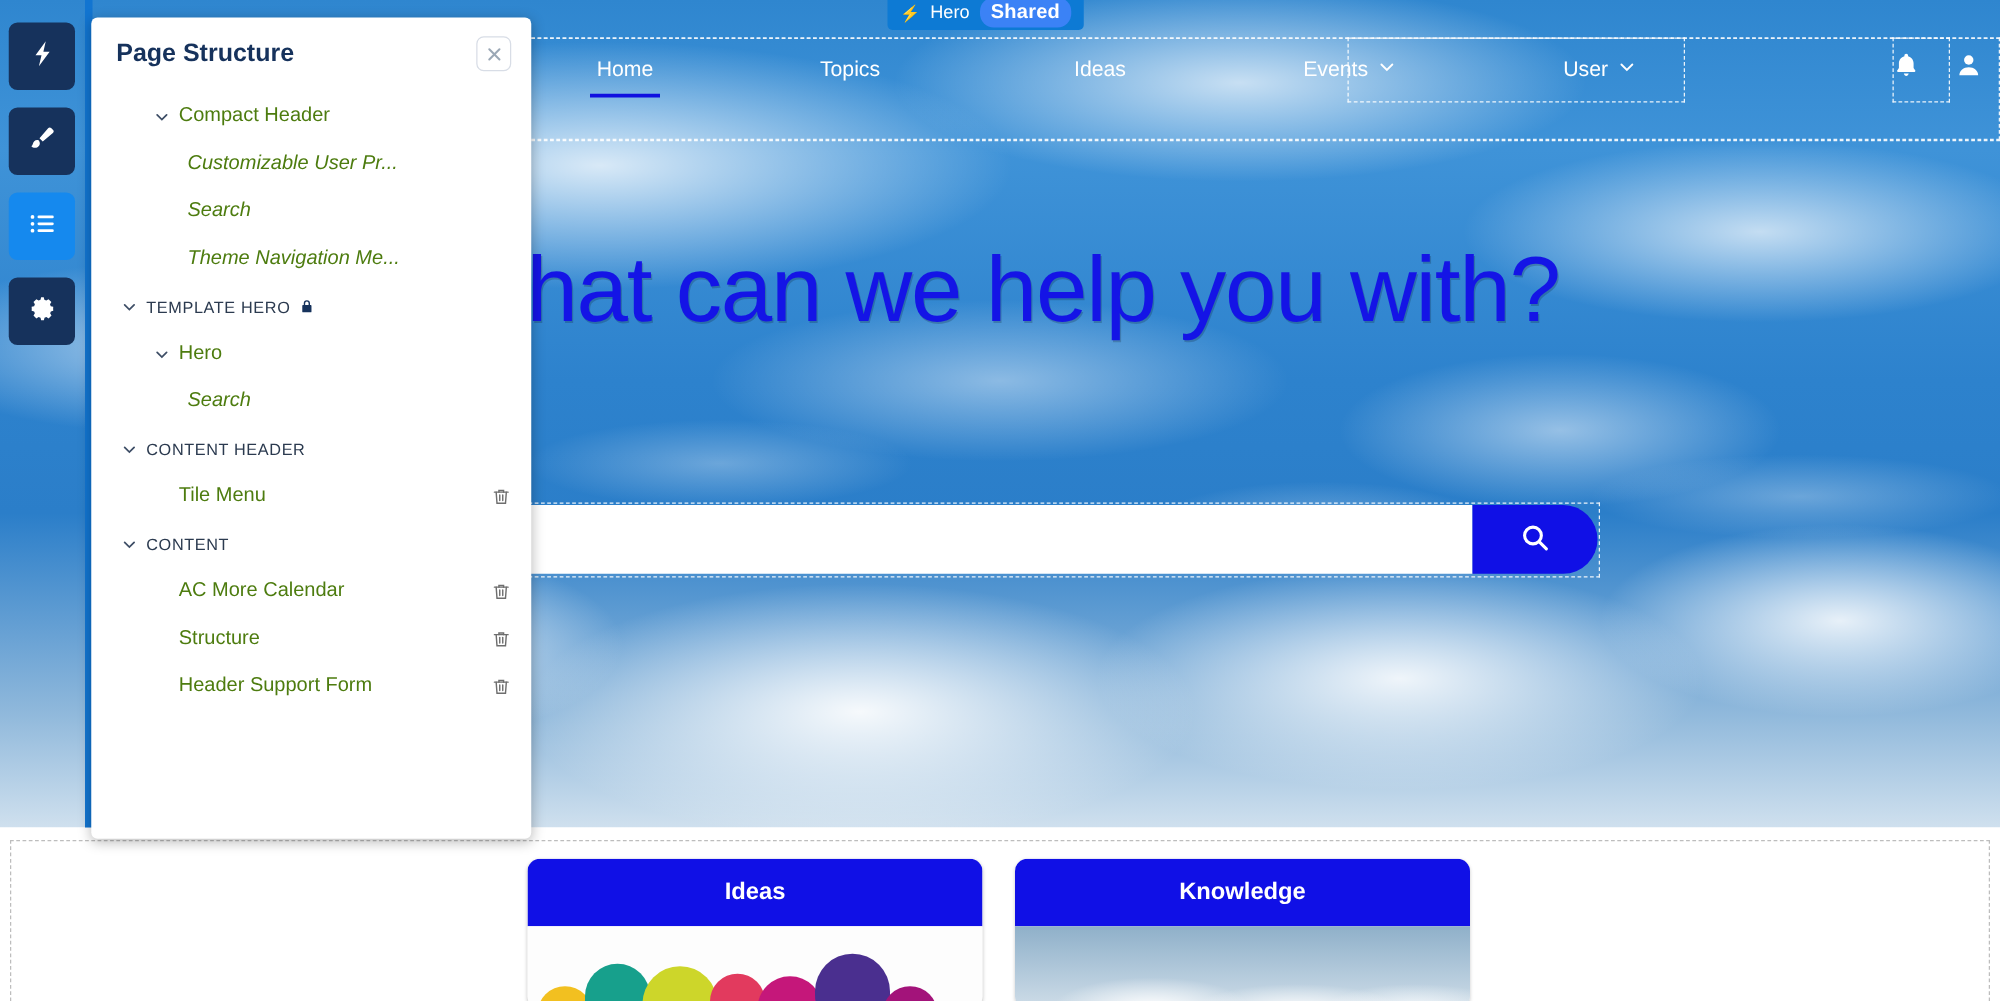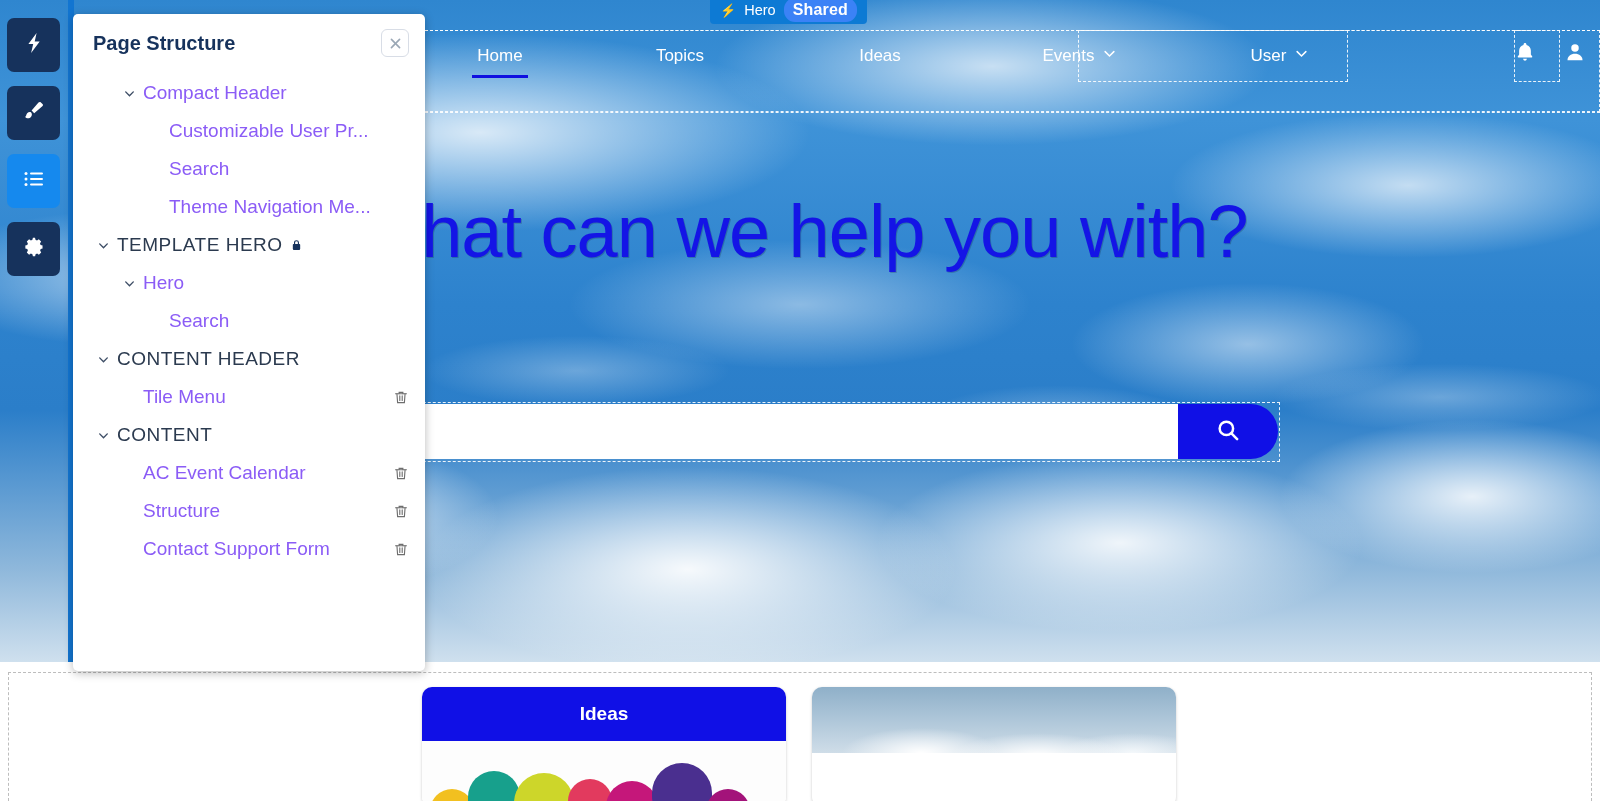--- a/index.html
+++ b/index.html
@@ -174,34 +174,34 @@
 
   .ps-row {
     height:38px; display:flex; align-items:center;
     padding-right:16px; position:relative;
   }
   .ps-chevron {
     width:16px; margin-right:6px; color:#3e4e66; font-size:12px;
     display:flex; align-items:center; justify-content:center; flex:0 0 auto;
   }
   .ps-chevron.blank { visibility:hidden; }
-  .ps-label { font-size:19px; color:#8b5cf6; white-space:nowrap; }
+  .ps-label { font-size:16px; color:#4d7c0f; white-space:nowrap; }
   .ps-row.section .ps-label {
-    text-transform:uppercase; font-size:19px; color:#2b3a4f;
+    text-transform:uppercase; font-size:13px; color:#2b3a4f;
     letter-spacing:.5px;
   }
   .ps-lock { margin-left:7px; color:#16325c; display:inline-flex; }
   .ps-trash {
     margin-left:auto; color:#6e6e6e; cursor:pointer;
     display:flex; align-items:center;
   }
   
   .lvl0 { padding-left:22px; }
   .lvl1 { padding-left:48px; }
-  .lvl2 { padding-left:74px; }
+  .lvl2 { padding-left:55px;font-style:italic; }
 </style>
 </head>
 <body>
 
 <div id="root">
 
   <div class="hero-canvas"></div>
 
   <div class="dash-h" style="left:420px; top:30px; width:1180px;"></div>
   <div class="dash-h" style="left:420px; top:112px; width:1180px;"></div>
@@ -281,20 +281,21 @@
             <div class="bulb" style="background: rgb(23, 160, 140); width: 52px; height: 52px; margin-bottom: 10px;"></div>
             <div class="bulb" style="background: rgb(205, 214, 42); width: 60px; height: 60px; margin-bottom: 0px;"></div>
             <div class="bulb" style="background: rgb(226, 58, 94); width: 44px; height: 44px; margin-bottom: 10px;"></div>
             <div class="bulb" style="background: rgb(197, 23, 122); width: 52px; height: 52px; margin-bottom: 0px;"></div>
             <div class="bulb" style="background: rgb(74, 47, 143); width: 60px; height: 60px; margin-bottom: 10px;"></div>
             <div class="bulb" style="background: rgb(163, 19, 122); width: 44px; height: 44px; margin-bottom: 0px;"></div>
           </div>
       </div>
     </div>
     <div class="card" id="card-1" style="left:812px;">
+      <div class="card-head">Knowledge</div>
       <div class="card-body knowledge"></div>
     </div>
   </div>
 
   <div class="blue-rail"></div>
 
   <div class="toolbar">
     <div class="tool-btn">
       <span>
         <svg width="24" height="24" viewBox="0 0 24 24" fill="#ffffff">
@@ -412,21 +413,21 @@
         <div class="ps-row lvl0 section">
           <span class="ps-chevron">
             <svg width="13" height="13" viewBox="0 0 24 24" fill="none" stroke="#3e4e66" stroke-width="2.6" stroke-linecap="round">
               <polyline points="5,9 12,16 19,9"></polyline>
             </svg>
           </span>
           <span class="ps-label">CONTENT</span>
         </div>
         <div class="ps-row lvl1">
           <span class="ps-chevron blank"></span>
-          <span class="ps-label">AC Event Calendar</span>
+          <span class="ps-label">AC More Calendar</span>
           <span class="ps-trash">
             <svg width="16" height="17" viewBox="0 0 24 24" fill="none" stroke="#6e6e6e" stroke-width="1.7" stroke-linecap="round">
               <line x1="3.8" y1="6.3" x2="20.2" y2="6.3"></line>
               <path d="M9.2 6.3V4.4h5.6v1.9"></path>
               <path d="M5.9 6.3l1 13.3h10.2l1-13.3"></path>
               <line x1="10.2" y1="9.6" x2="10.2" y2="16.4"></line>
               <line x1="13.8" y1="9.6" x2="13.8" y2="16.4"></line>
             </svg>
           </span>
         </div>
@@ -438,21 +439,21 @@
               <line x1="3.8" y1="6.3" x2="20.2" y2="6.3"></line>
               <path d="M9.2 6.3V4.4h5.6v1.9"></path>
               <path d="M5.9 6.3l1 13.3h10.2l1-13.3"></path>
               <line x1="10.2" y1="9.6" x2="10.2" y2="16.4"></line>
               <line x1="13.8" y1="9.6" x2="13.8" y2="16.4"></line>
             </svg>
           </span>
         </div>
         <div class="ps-row lvl1">
           <span class="ps-chevron blank"></span>
-          <span class="ps-label">Contact Support Form</span>
+          <span class="ps-label">Header Support Form</span>
           <span class="ps-trash">
             <svg width="16" height="17" viewBox="0 0 24 24" fill="none" stroke="#6e6e6e" stroke-width="1.7" stroke-linecap="round">
               <line x1="3.8" y1="6.3" x2="20.2" y2="6.3"></line>
               <path d="M9.2 6.3V4.4h5.6v1.9"></path>
               <path d="M5.9 6.3l1 13.3h10.2l1-13.3"></path>
               <line x1="10.2" y1="9.6" x2="10.2" y2="16.4"></line>
               <line x1="13.8" y1="9.6" x2="13.8" y2="16.4"></line>
             </svg>
           </span>
         </div>

